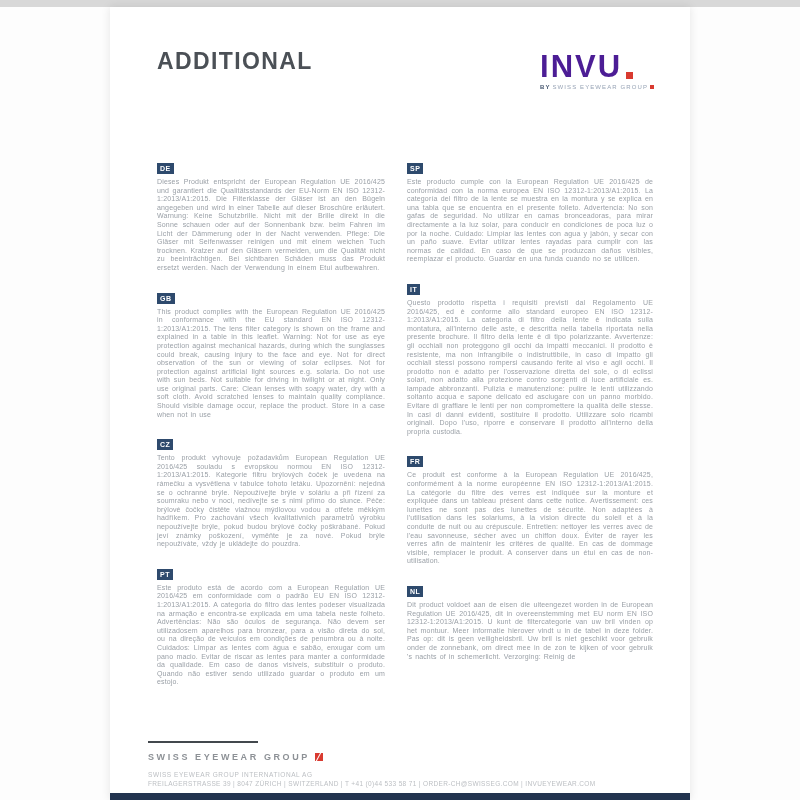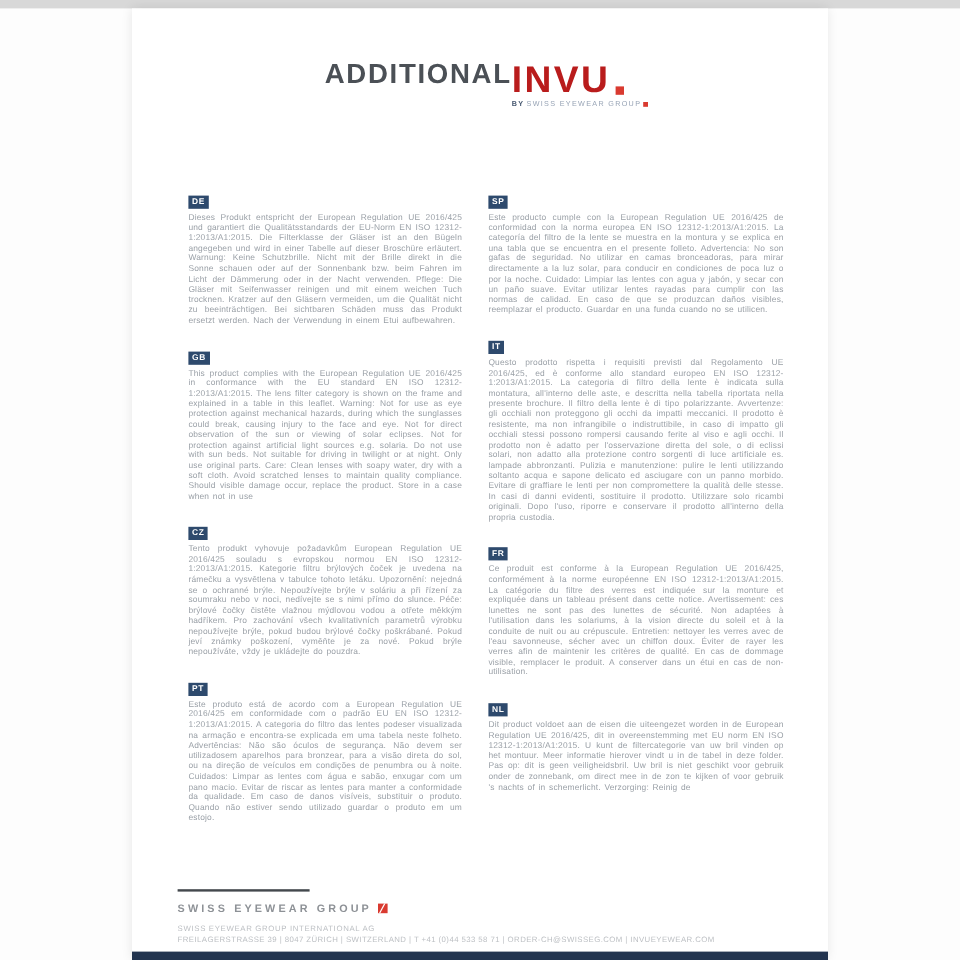--- a/index.html
+++ b/index.html
@@ -1,25 +1,25 @@
 <!DOCTYPE html>
 <html><head>
 <meta charset="utf-8">
 <style>
   * { margin:0; padding:0; box-sizing:border-box; }
   html,body { width:800px; height:800px; background:#fdfdfd; font-family:"Liberation Sans", sans-serif; overflow:hidden; }
   .canvas { position:relative; width:800px; height:800px; background:#fdfdfd; }
   .top-strip { position:absolute; top:0; left:0; width:800px; height:7px; background:#d8d8d8; }
   .page { position:absolute; left:110px; top:7px; width:580px; height:793px; background:#ffffff; box-shadow:0 0 9px rgba(0,0,0,0.10); }
 
-  .header { display:flex; justify-content:center; align-items:flex-start; padding:40px 36px 0 47px; }
+  .header { display:flex; justify-content:space-between; align-items:flex-start; padding:40px 36px 0 47px; }
   .title { font-size:23px; font-weight:bold; color:#4b5056; letter-spacing:1.4px; line-height:29px; }
   .logo { margin-top:6px; text-align:left; }
   .logo-row { display:flex; align-items:flex-end; }
-  .logo-word { font-size:31px; font-weight:800; color:#b91c1c; letter-spacing:2px; line-height:28px; }
+  .logo-word { font-size:31px; font-weight:800; color:#4c1d95; letter-spacing:2px; line-height:28px; }
   .logo-dot { display:inline-block; width:7px; height:7px; background:#d93a30; margin:0 0 2px 4px; }
   .logo-tagline { display:flex; align-items:center; gap:2px; margin-top:3px; }
   .tagline-by { font-size:6px; font-weight:bold; color:#44556e; letter-spacing:1px; }
   .tagline-text { font-size:6px; color:#97a3b5; letter-spacing:1.1px; }
   .tagline-dot { display:inline-block; width:4px; height:4px; background:#d93a30; }
 
   .content { display:flex; padding:0 37px 0 47px; margin-top:67px; }
   .col-left { width:228px; margin-right:22px; }
   .col-right { width:246px; }
   .section { margin-bottom:14px; }

